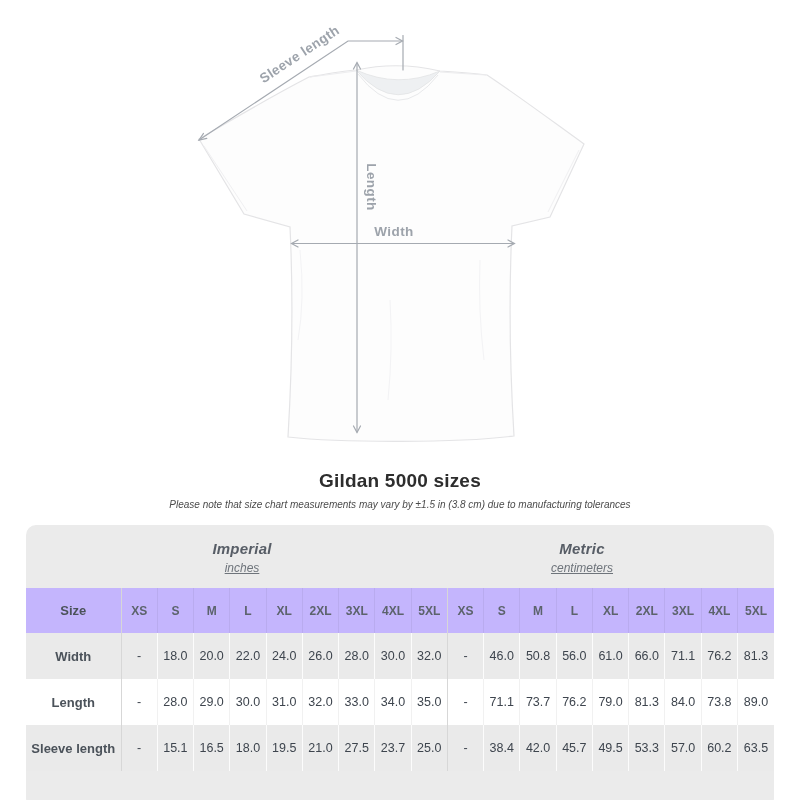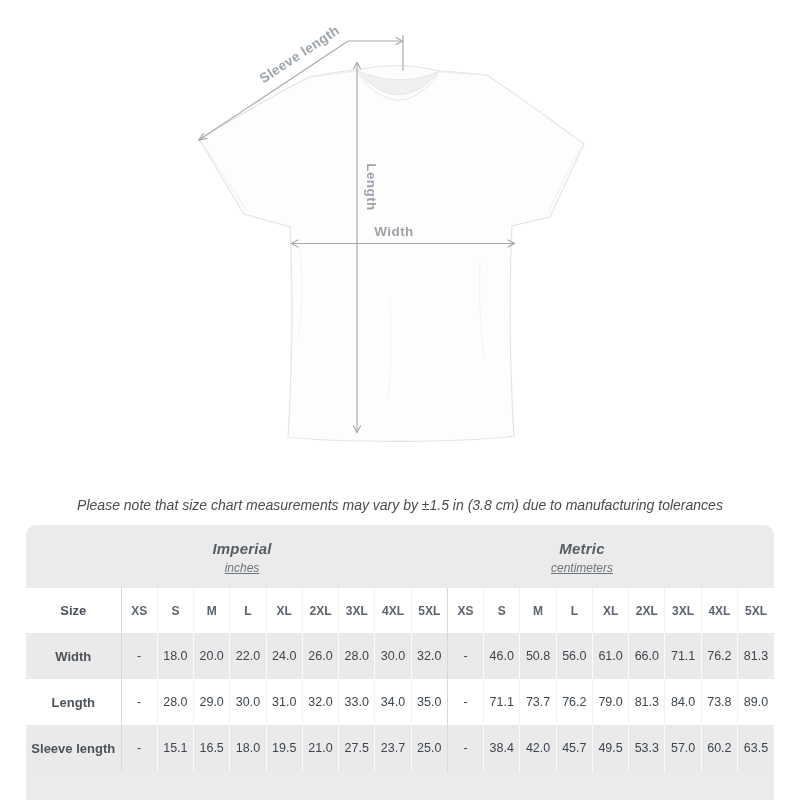--- a/index.html
+++ b/index.html
@@ -6,36 +6,36 @@
   #page{position:relative;width:800px;height:800px;background:#ffffff;overflow:hidden;
         font-family:"Liberation Sans", sans-serif;}
 
   
   #diagram{position:absolute;left:0;top:0;width:800px;height:460px;}
 
   
   #page-title{position:absolute;top:468px;left:0;width:800px;text-align:center;
               font-size:19px;font-weight:bold;color:#2d2d2d;letter-spacing:.2px;line-height:26px;}
   #page-subtitle{position:absolute;top:495px;left:0;width:800px;text-align:center;
-              font-size:14px;font-style:italic;color:#4b4b4b;line-height:20px;}
+              font-size:10px;font-style:italic;color:#4b4b4b;line-height:20px;}
 
   
   #card{position:absolute;left:26px;top:525px;width:748px;height:283px;
         background:#ebebeb;border-radius:10px;overflow:hidden;}
   .unit-group{position:absolute;top:15px;transform:translateX(-50%);text-align:center;}
   #imperial-group{left:216px;}
   #metric-group{left:556px;}
   .unit-name{font-size:15px;font-weight:bold;font-style:italic;color:#575d66;letter-spacing:.2px;}
   .unit-sub{font-size:12px;font-style:italic;color:#6e747b;margin-top:4px;text-decoration:underline;}
 
   #size-table{position:absolute;left:0;top:63px;width:748px;border-collapse:collapse;table-layout:fixed;}
   #size-table th,#size-table td{padding:0;text-align:center;vertical-align:middle;
         font-family:"Liberation Sans", sans-serif;}
   #size-table col.label-col{width:95px;}
-  #size-table thead th{height:45px;background:#ffffff;font-size:12px;font-weight:bold;color:#5c636c;}
+  #size-table thead th{height:45px;background:#c4b5fd;font-size:12px;font-weight:bold;color:#5c636c;}
   #size-table tbody td{height:46px;font-size:12.5px;font-weight:normal;color:#3e454e;}
   #size-table .label-cell{font-weight:bold;font-size:13px;color:#4b525a;}
   #size-table tr.white td{background:#ffffff;}
   #size-table tr.gray  td{background:#eaeaea;}
   #size-table .sep{border-left:1px solid rgba(0,0,0,0.055);}
   #size-table tr.gray .sep{border-left-color:rgba(255,255,255,0.85);}
   #size-table .sep.strong{border-left-color:#d7d7d7 !important;}
 </style>
 </head>
 <body>
@@ -84,20 +84,21 @@
       <path d="M508,240 L514.5,243.5 L508,247"></path>
     </g>
 
     <g font-family="Liberation Sans, sans-serif" font-weight="bold" fill="#9da3ab" font-size="13.5">
       <text text-anchor="middle" transform="translate(302,58) rotate(-33.5)" letter-spacing="0.4">Sleeve length</text>
       <text text-anchor="middle" transform="translate(367,187) rotate(90)" letter-spacing="0.4">Length</text>
       <text x="394" y="236" text-anchor="middle" letter-spacing="0.4">Width</text>
     </g>
   </svg>
 
+  <div id="page-title">Gildan 5000 sizes</div>
   <div id="page-subtitle">Please note that size chart measurements may vary by ±1.5 in (3.8 cm) due to manufacturing tolerances</div>
 
   <div id="card">
     <div class="unit-group" id="imperial-group">
       <div class="unit-name">Imperial</div>
       <div class="unit-sub">inches</div>
     </div>
     <div class="unit-group" id="metric-group">
       <div class="unit-name">Metric</div>
       <div class="unit-sub">centimeters</div>

